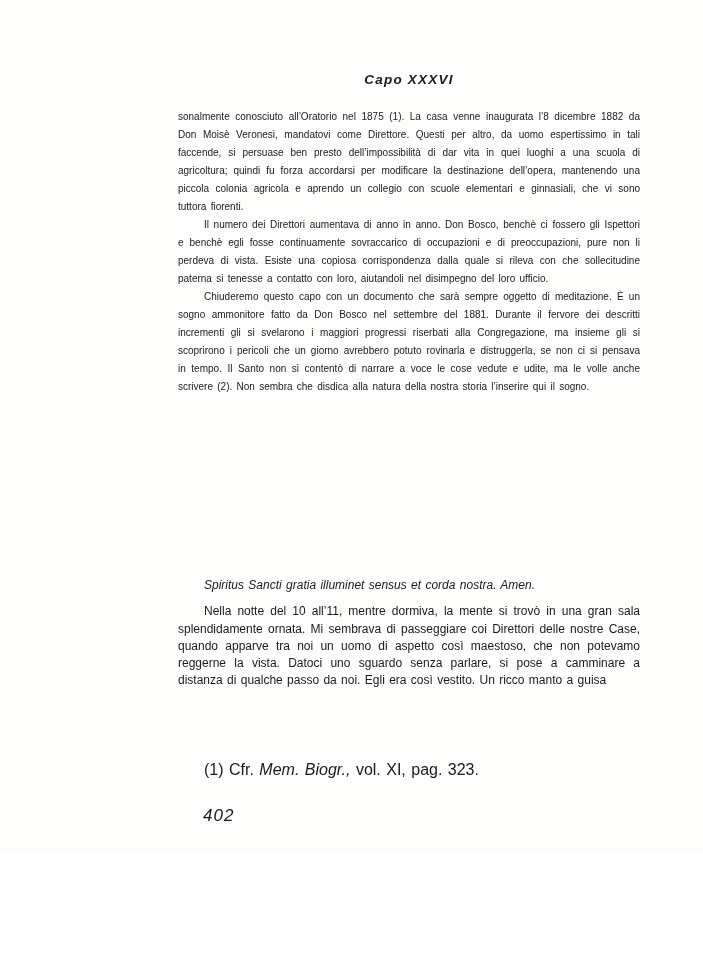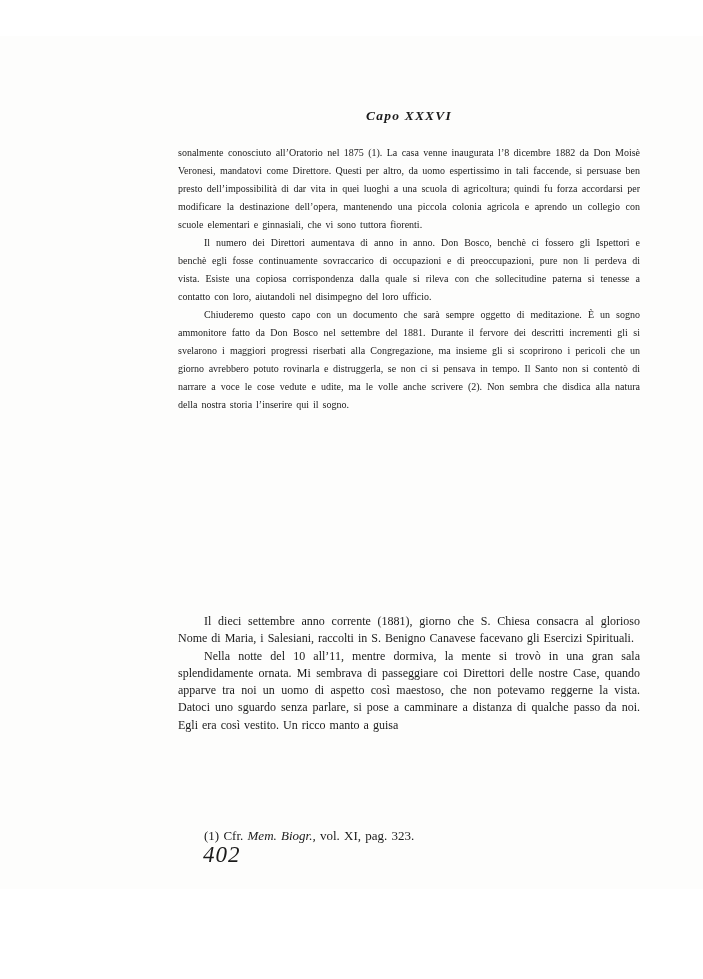--- a/index.html
+++ b/index.html
@@ -5,24 +5,23 @@
   html, body {
     margin: 0;
     padding: 0;
     background: #ffffff;
   }
   .page {
     position: relative;
     width: 703px;
     height: 853px;
     background: #fdfdfc;
-    font-family: Liberation Serif, serif;
+    font-family: Liberation Sans, sans-serif;
     color: #1a1a1a;
     overflow: hidden;
-    margin-top: 36px;
   }
   .chapter-header {
     position: absolute;
     top: 72px;
     left: 178px;
     width: 462px;
     text-align: center;
     font-style: italic;
     font-weight: bold;
     font-size: 13.5px;
@@ -51,36 +50,36 @@
     word-spacing: 1px;
   }
   .latin-line {
     font-style: italic;
     text-indent: 26px;
     margin: 0 0 9px 0;
   }
   .quote-section p.qpara { margin: 0; text-indent: 26px; }
   .footnotes {
     position: absolute;
-    top: 791px;
+    top: 761px;
     left: 178px;
     width: 462px;
-    font-size: 13px;
+    font-size: 16px;
     line-height: 17.3px;
     text-align: justify;
     word-spacing: 1px;
   }
   .footnotes p { margin: 0; text-indent: 26px; }
   .footnote-italic { font-style: italic; }
   .page-number {
     position: absolute;
     top: 806px;
     left: 203px;
     font-style: italic;
-    font-size: 23px;
+    font-size: 17px;
     letter-spacing: 1px;
   }
   .speckle {
     position: absolute;
     width: 2px;
     height: 2px;
     background: #9a9a9a;
     opacity: 0.55;
     border-radius: 1px;
   }
@@ -92,21 +91,21 @@
 
   <div class="chapter-header">Capo XXXVI</div>
 
   <div class="body-text">
     <p>sonalmente conosciuto all’Oratorio nel 1875 (1). La casa venne inaugurata l’8 dicembre 1882 da Don Moisè Veronesi, mandatovi come Direttore. Questi per altro, da uomo espertissimo in tali faccende, si persuase ben presto dell’impossibilità di dar vita in quei luoghi a una scuola di agricoltura; quindi fu forza accordarsi per modificare la destinazione dell’opera, mantenendo una piccola colonia agricola e aprendo un collegio con scuole elementari e ginnasiali, che vi sono tuttora fiorenti.</p>
     <p class="indent">Il numero dei Direttori aumentava di anno in anno. Don Bosco, benchè ci fossero gli Ispettori e benchè egli fosse continuamente sovraccarico di occupazioni e di preoccupazioni, pure non li perdeva di vista. Esiste una copiosa corrispondenza dalla quale si rileva con che sollecitudine paterna si tenesse a contatto con loro, aiutandoli nel disimpegno del loro ufficio.</p>
     <p class="indent">Chiuderemo questo capo con un documento che sarà sempre oggetto di meditazione. È un sogno ammonitore fatto da Don Bosco nel settembre del 1881. Durante il fervore dei descritti incrementi gli si svelarono i maggiori progressi riserbati alla Congregazione, ma insieme gli si scoprirono i pericoli che un giorno avrebbero potuto rovinarla e distruggerla, se non ci si pensava in tempo. Il Santo non si contentò di narrare a voce le cose vedute e udite, ma le volle anche scrivere (2). Non sembra che disdica alla natura della nostra storia l’inserire qui il sogno.</p>
   </div>
 
   <div class="quote-section">
-    <p class="qpara">Il dieci settembre anno corrente (1881), giorno che S. Chiesa consacra al glorioso Nome di Maria, i Salesiani, raccolti in S. Benigno Canavese facevano gli Esercizi Spirituali.</p>
+    <p class="latin-line">Spiritus Sancti gratia illuminet sensus et corda nostra. Amen.</p>
     <p class="qpara">Nella notte del 10 all’11, mentre dormiva, la mente si trovò in una gran sala splendidamente ornata. Mi sembrava di passeggiare coi Direttori delle nostre Case, quando apparve tra noi un uomo di aspetto così maestoso, che non potevamo reggerne la vista. Datoci uno sguardo senza parlare, si pose a camminare a distanza di qualche passo da noi. Egli era così vestito. Un ricco manto a guisa</p>
   </div>
 
   <div class="footnotes">
     <p><span>(1) Cfr. </span><span class="footnote-italic">Mem. Biogr.,</span><span> vol. XI, pag. 323.</span></p>
   </div>
 
   <div class="page-number">402</div>
 
   <div class="speckle" style="left:343px; top:907px;"></div>

